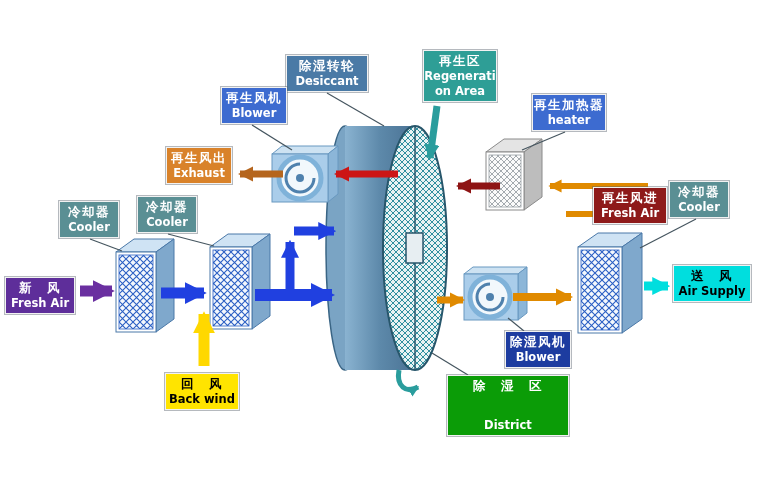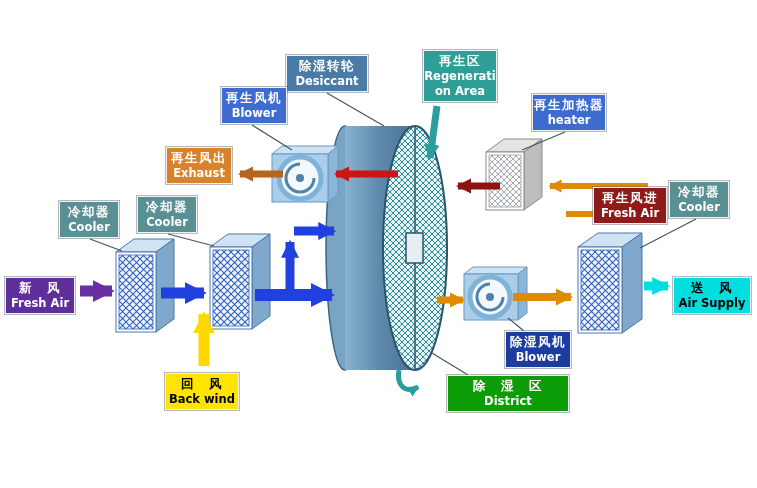--- a/index.html
+++ b/index.html
@@ -13,24 +13,24 @@
   .label .zh{font-size:12.5px;font-weight:bold;letter-spacing:1.5px;white-space:nowrap;}
   .label .en{font-size:11.5px;font-weight:bold;white-space:nowrap;}
   .dark{color:#000;}
   .bg-desiccant{background:#4a7aa6;}
   .bg-regenarea{background:#2e9e96;text-align:center;}
   .bg-blue{background:#3d6bd0;}
   .bg-exhaust{background:#d9822a;}
   .bg-darkred{background:#8e1a1a;margin-top:40px;}
   .bg-cooler{background:#5a8f94;}
   .bg-purple{background:#5e2e9a;}
-  .bg-cyan{background:#00dede;margin-top:12px;}
+  .bg-cyan{background:#00dede;}
   .bg-yellow{background:#ffe400;}
   .bg-navy{background:#1d3ca0;}
-  .bg-green{background:#0b9c07;}
+  .bg-green{background:#0b9c07;gap:24px;}
 </style>
 </head>
 <body>
 
 <div class="stage">
 
 <svg width="757" height="488" viewBox="0 0 757 488">
   <defs>
     <pattern id="xb" width="7" height="7" patternUnits="userSpaceOnUse">
       <rect width="7" height="7" fill="#f4f8fd"></rect>

